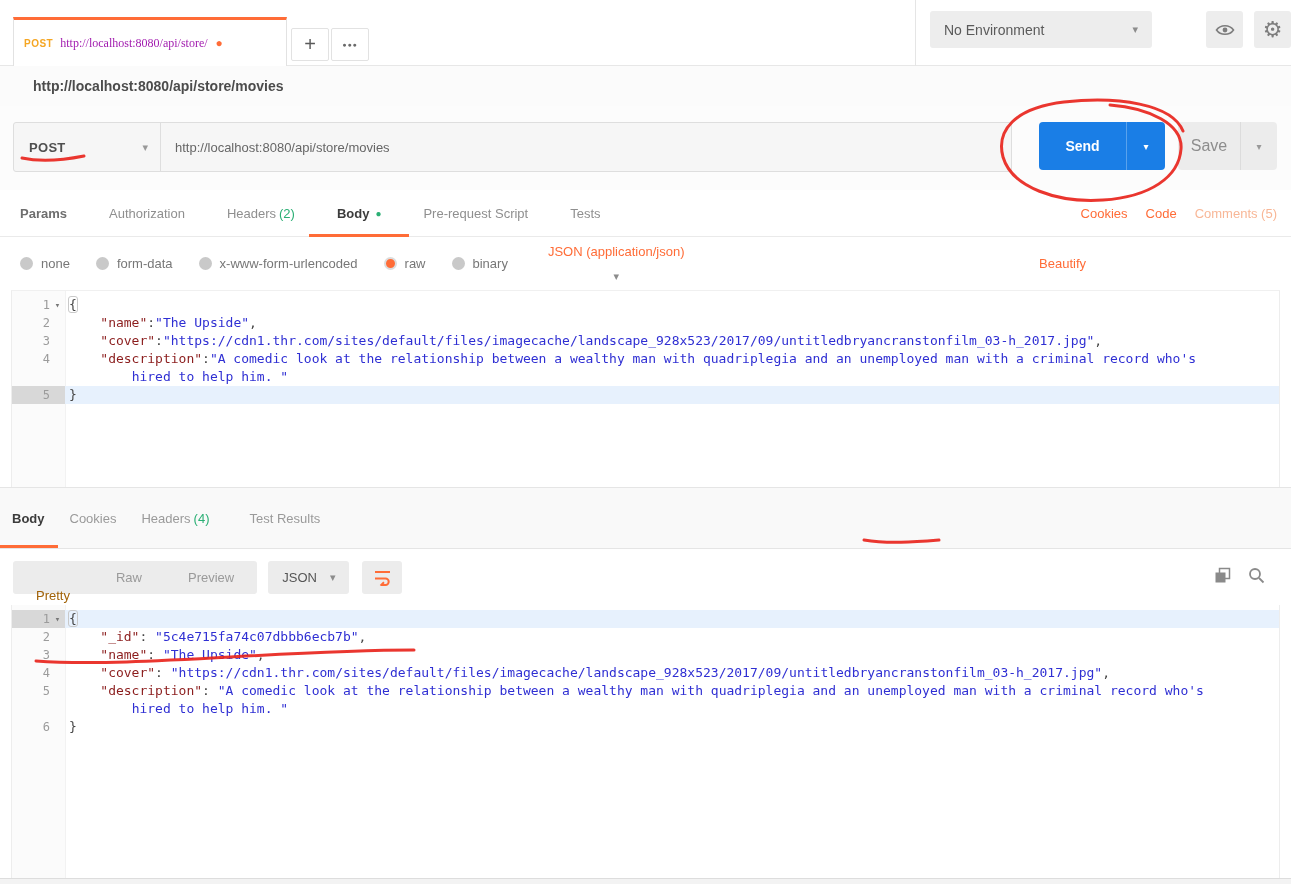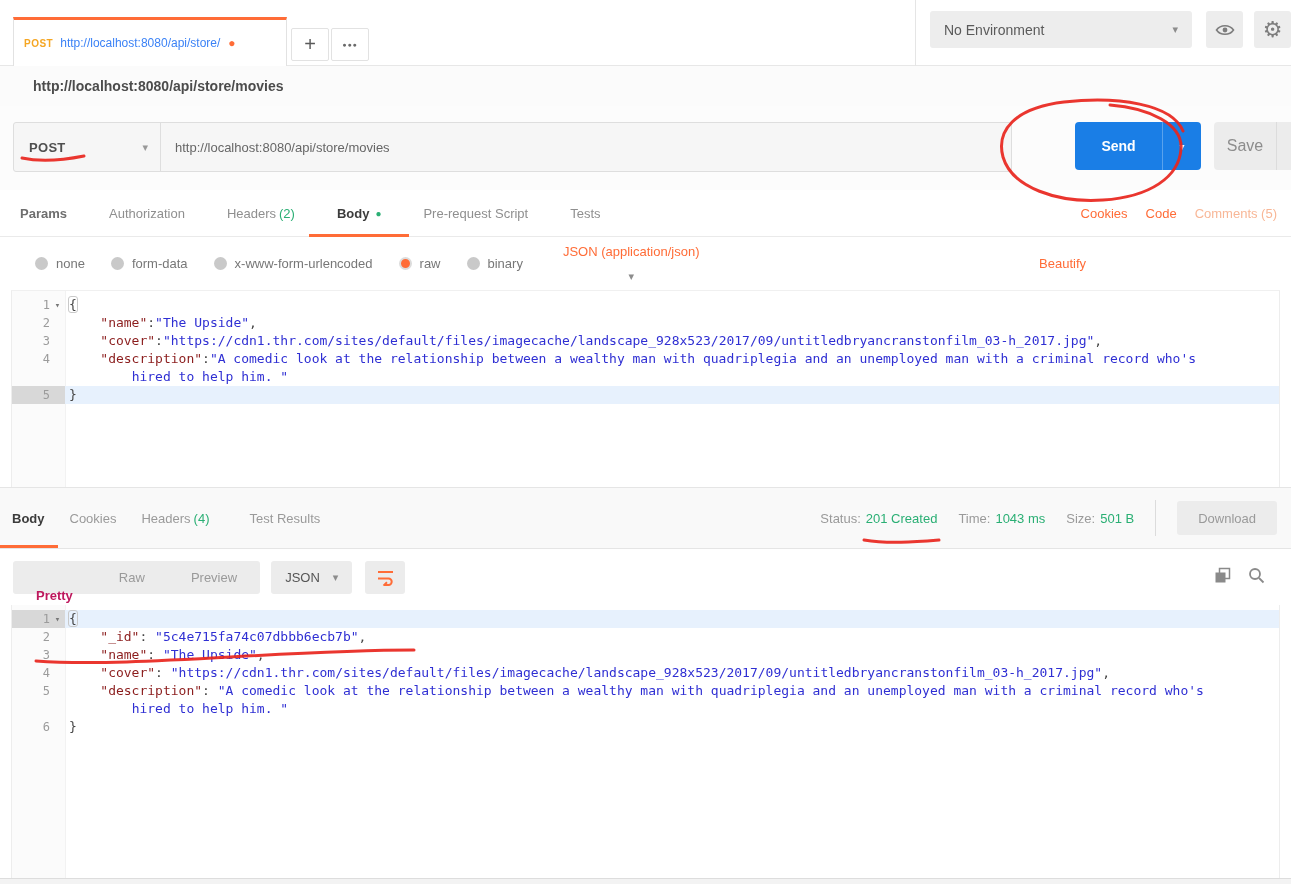--- a/index.html
+++ b/index.html
@@ -10,31 +10,31 @@
   }
 
   
   .app-header { position:absolute; top:0; left:0; width:1291px; height:66px; background:#fff; border-bottom:1px solid #e7e7e7; }
   .req-tab {
     position:absolute; left:13px; top:17px; width:274px; height:49px; background:#fff;
     border:1px solid #e2e2e2; border-bottom:none; border-top:3px solid var(--accent-orange);
     display:flex; align-items:center; gap:7px; padding:0 10px; z-index:2;
   }
   .req-tab .method { color:var(--method-badge); font-size:10px; font-weight:bold; letter-spacing:.5px; }
-  .req-tab .turl { color:#3b82f6; font-size:12px; white-space:nowrap; }
+  .req-tab .turl { color:#a21caf; font-size:12px; white-space:nowrap;font-family:Liberation Serif, serif; }
   .req-tab .dot { color:var(--accent-orange); font-size:12px; margin-left:1px; }
   .tab-btn {
     position:absolute; top:28px; width:38px; height:33px; background:#fff; border:1px solid #e2e2e2;
     border-radius:2px; display:flex; align-items:center; justify-content:center; color:#5a5a5a;
   }
   .tab-plus { left:291px; font-size:20px; font-weight:300; }
   .tab-more { left:331px; font-size:10px; letter-spacing:1px; color:#6a6a6a; }
   .header-divider { position:absolute; left:915px; top:0; width:1px; height:66px; background:#e5e5e5; }
   .env-select {
-    position:absolute; left:930px; top:11px; width:262px; height:37px; background:#ededed; border-radius:3px;
+    position:absolute; left:930px; top:11px; width:222px; height:37px; background:#ededed; border-radius:3px;
     display:flex; align-items:center; padding:0 14px; font-size:14px; color:#5a5a5a;
   }
   .env-select .caret { margin-left:auto; color:#8c8c8c; font-size:11px; }
   .icon-btn { position:absolute; top:11px; width:37px; height:37px; background:#ededed; border-radius:3px;
     display:flex; align-items:center; justify-content:center; }
   .eye-btn { left:1206px; }
   .gear-btn { left:1254px; color:#7d7d7d; font-size:22px; }
 
   
   .title-bar { position:absolute; top:66px; left:0; width:1291px; height:40px; background:#fbfbfb;
@@ -42,21 +42,21 @@
   .title-bar .t { font-size:14px; font-weight:bold; color:#4c4c4c; }
 
   
   .request-bar { position:absolute; top:106px; left:0; width:1291px; height:84px; background:#fcfcfc; }
   .url-group { position:absolute; left:13px; top:16px; width:999px; height:50px; background:#f6f6f6;
     border:1px solid #dedede; border-radius:3px; display:flex; }
   .method-select { width:147px; display:flex; align-items:center; padding:0 12px 0 15px; border-right:1px solid #dedede; }
   .method-select .m { font-size:13px; font-weight:bold; color:#4f4f4f; letter-spacing:.3px; }
   .method-select .caret { margin-left:auto; color:#999; font-size:11px; }
   .url-input { flex:1; display:flex; align-items:center; padding:0 14px; font-size:13px; color:#666; }
-  .split-btn { position:absolute; top:16px; height:48px; border-radius:4px; display:flex; overflow:hidden;margin-left:36px; }
+  .split-btn { position:absolute; top:16px; height:48px; border-radius:4px; display:flex; overflow:hidden; }
   .send-btn { left:1039px; width:126px; background:var(--send-blue); }
   .send-btn .main { width:88px; display:flex; align-items:center; justify-content:center; color:#fff;
     font-size:14px; font-weight:bold; border-right:1px solid rgba(255,255,255,.28); }
   .send-btn .car { flex:1; display:flex; align-items:center; justify-content:center; color:#fff; font-size:10px; }
   .save-btn { left:1178px; width:99px; background:#ececec; }
   .save-btn .main { width:63px; display:flex; align-items:center; justify-content:center; color:#8d8d8d;
     font-size:16px; border-right:1px solid #dcdcdc; }
   .save-btn .car { flex:1; display:flex; align-items:center; justify-content:center; color:#999; font-size:10px; }
 
   
@@ -68,21 +68,21 @@
   .req-tabs-row .tab.active::after { content:""; position:absolute; left:-28px; right:-28px; bottom:-16px; height:3px;
     background:var(--accent-orange); }
   .count-green { color:var(--success-green); margin-left:3px; }
   .body-dot { color:var(--success-green); font-size:10px; margin-left:6px; vertical-align:1px; }
   .req-links { margin-left:auto; display:flex; gap:18px; padding-right:14px; }
   .req-links .lnk { color:var(--accent-orange); }
   .req-links .lnk.faded { color:#f8b797; }
 
   
   .body-type-row { position:absolute; top:237px; left:0; width:1101px; height:53px; background:#fff;
-    display:flex; align-items:center; padding-left:35px; font-size:13px; color:#777; }
+    display:flex; align-items:center; padding-left:20px; font-size:13px; color:#777; }
   .bt-opt { display:flex; align-items:center; gap:8px; margin-right:26px; }
   .radio { width:13px; height:13px; border-radius:50%; background:#c9c9c9; flex:0 0 13px; }
   .bt-opt.sel .radio { background:var(--accent-orange); border:2px solid #dcdcdc; }
   .content-type { margin-left:14px; display:flex; align-items:center; gap:11px; color:var(--accent-orange);flex-direction:column; }
   .content-type .caret { color:#8c8c8c; font-size:11px; }
   .beautify { margin-left:auto; padding-right:15px; color:var(--accent-orange); }
 
   
   .editor { position:absolute; left:11px; width:1269px; background:#fff; overflow:hidden;
     font-family:"DejaVu Sans Mono", monospace; font-size:13px;
@@ -117,21 +117,21 @@
   .meta-item .val { color:var(--success-green); margin-left:5px; }
   .meta-divider { width:1px; height:36px; background:#dcdcdc; }
   .download-btn { height:34px; padding:0 21px; background:#ececec; border-radius:3px; color:#9a9a9a;
     display:flex; align-items:center; font-size:13px; }
 
   
   .response-toolbar { position:absolute; top:549px; left:0; width:1291px; height:56px; background:#fff;
     display:flex; align-items:center; padding-left:13px; }
   .seg { display:flex; align-items:center; height:33px; background:#ececec; border-radius:3px; font-size:13px; color:#9a9a9a; }
   .seg .opt { padding:0 23px; }
-  .seg .opt.active { color:#be185d; font-weight:bold;margin-top:37px; }
+  .seg .opt.active { color:#a16207; font-weight:normal;margin-top:37px; }
   .fmt { margin-left:11px; height:33px; background:#ececec; border-radius:3px; display:flex; align-items:center;
     padding:0 14px; gap:13px; font-size:13px; color:#555; }
   .fmt .caret { color:#8c8c8c; font-size:11px; }
   .wrap-btn { margin-left:13px; width:40px; height:33px; background:#ececec; border-radius:3px;
     display:flex; align-items:center; justify-content:center; color:var(--accent-orange); }
   .resp-tools { margin-left:auto; display:flex; align-items:center; gap:17px; padding-right:26px; }
 
   
   .footer-strip { position:absolute; bottom:0; left:0; width:1291px; height:6px; background:#f3f3f3; border-top:1px solid #dddddd; }
 
@@ -239,27 +239,20 @@
       <div class="code-row"><span class="gutter-cell"><span class="gutter-num"></span><span class="gutter-fold"></span></span><span class="code-text"><span class="tk-plain">        </span><span class="tk-str">hired to help him. "</span></span></div>
       <div class="code-row active"><span class="gutter-cell"><span class="gutter-num">5</span><span class="gutter-fold"></span></span><span class="code-text"><span class="tk-punc">}</span></span></div>
     </div>
 </div>
 
 <div class="response-header">
   <span class="rtab active">Body</span>
   <span class="rtab">Cookies</span>
   <span class="rtab"><span>Headers</span><span class="count-green">(4)</span></span>
   <span class="rtab" style="margin-left:15px;">Test Results</span>
-  <span class="resp-meta">
-    <span class="meta-item"><span>Status:</span><span class="val">201 Created</span></span>
-    <span class="meta-item"><span>Time:</span><span class="val">1043 ms</span></span>
-    <span class="meta-item"><span>Size:</span><span class="val">501 B</span></span>
-    <span class="meta-divider"></span>
-    <span class="download-btn">Download</span>
-  </span>
 </div>
 
 <div class="response-toolbar">
   <span class="seg">
     <span class="opt active">Pretty</span>
     <span class="opt">Raw</span>
     <span class="opt">Preview</span>
   </span>
   <span class="fmt">
     <span>JSON</span>

